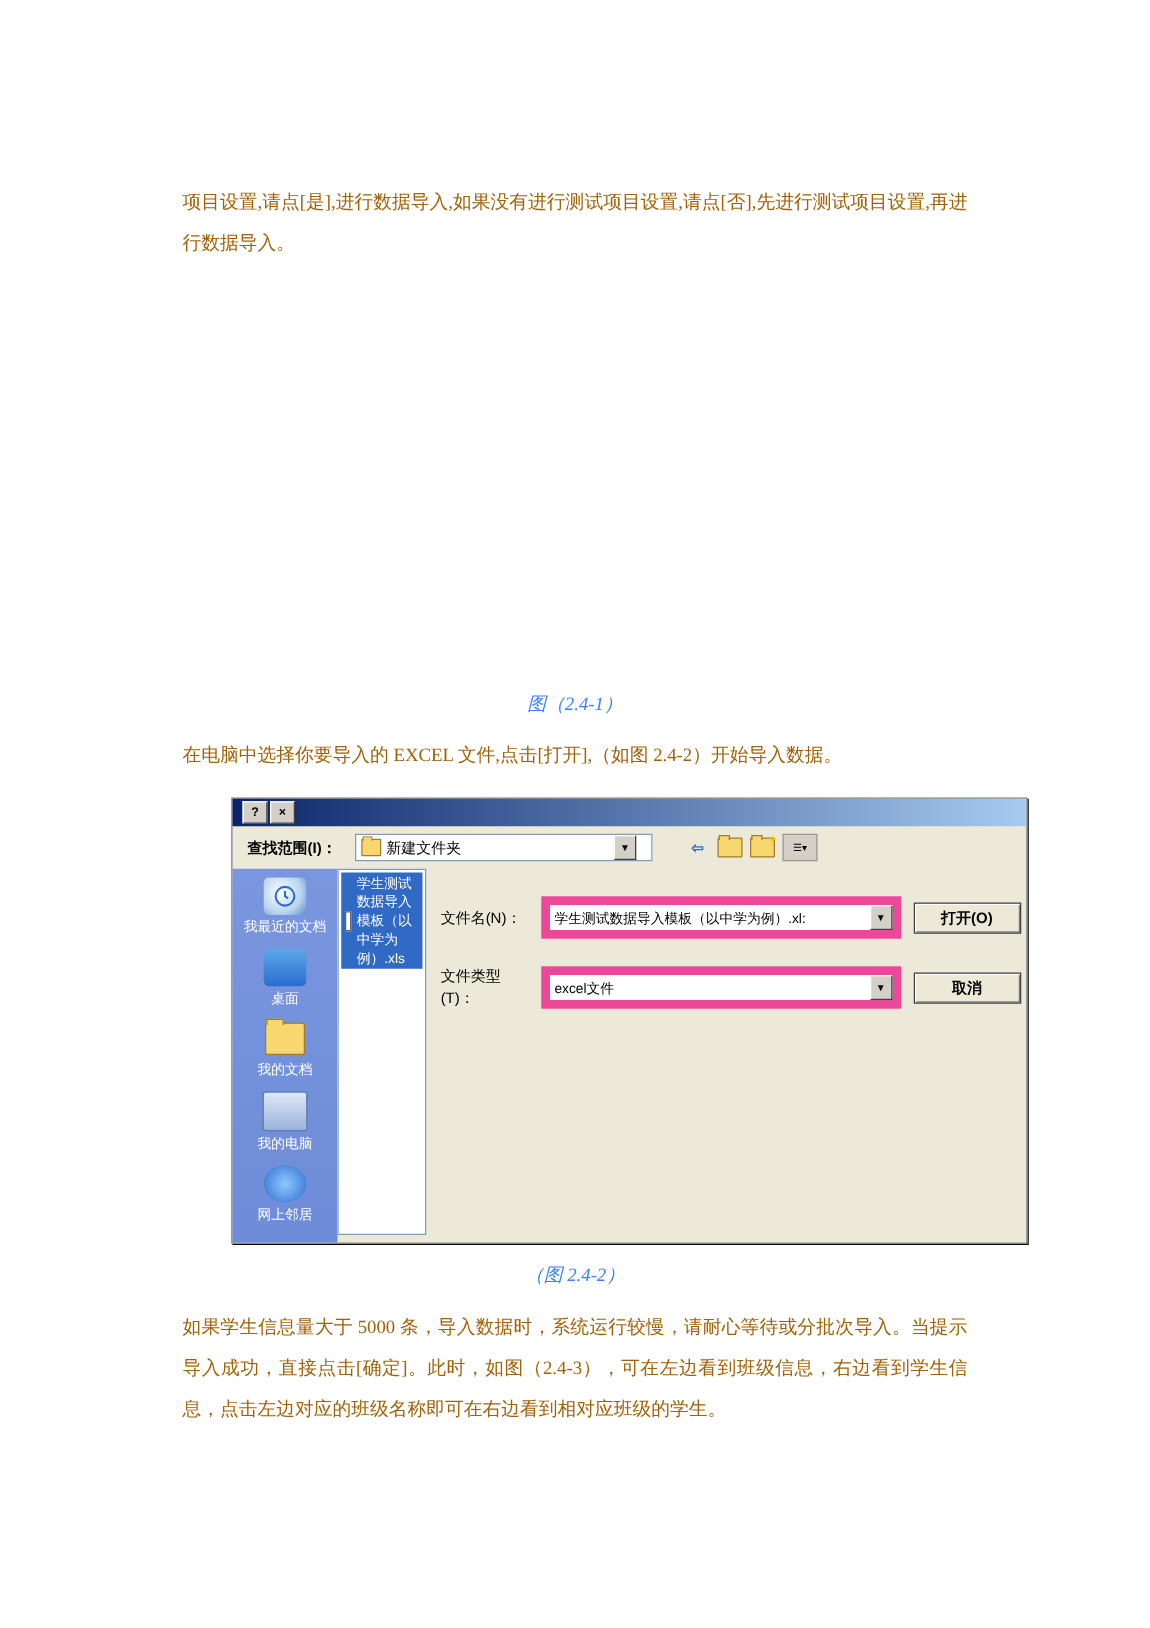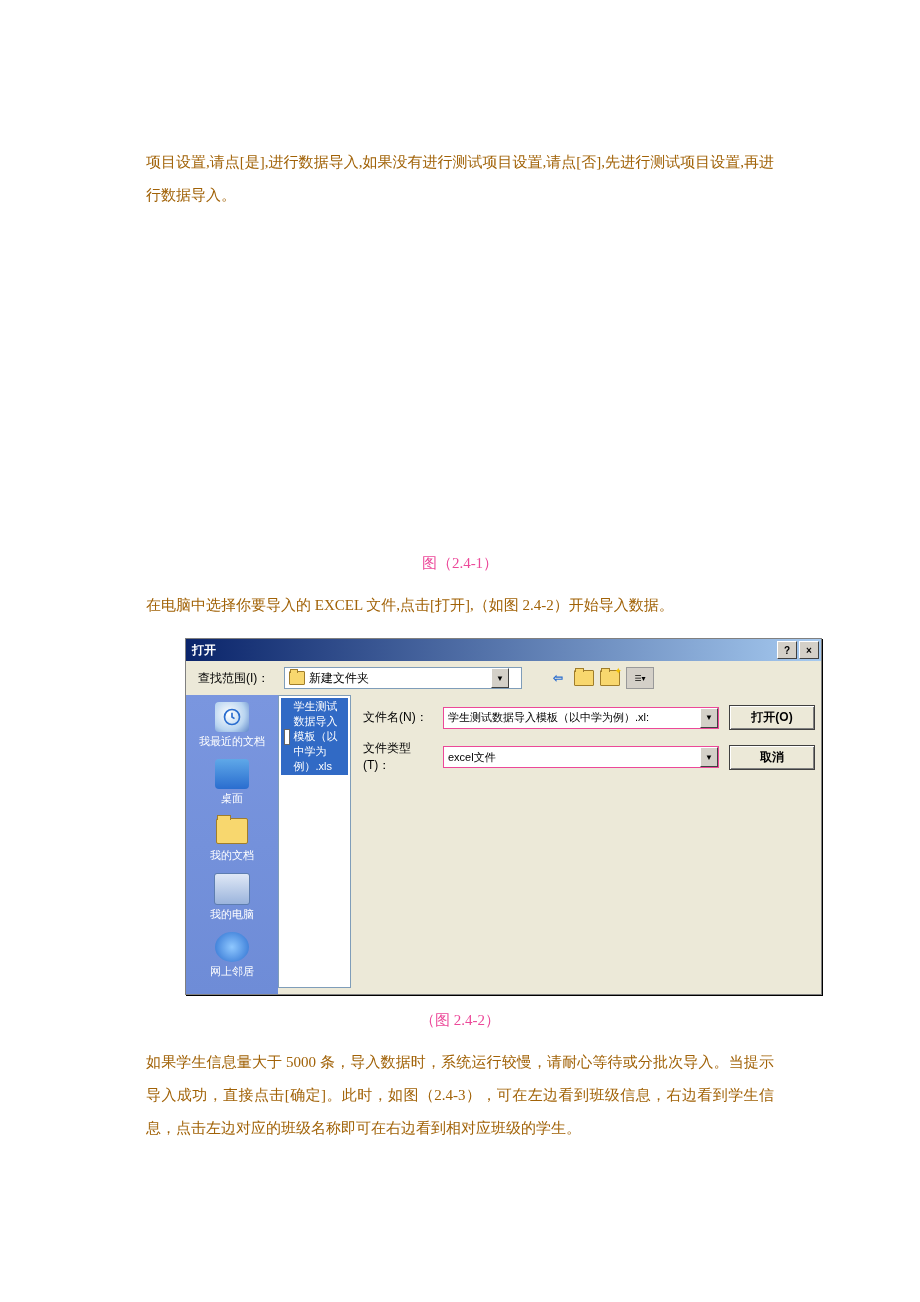--- a/index.html
+++ b/index.html
@@ -16,23 +16,24 @@
   }
   .para {
     font-size: 15px;
     color: #a16207;
     line-height: 2.2;
     text-align: justify;
     margin: 16px;
   }
   .caption {
     font-size: 15px;
-    color: #ec4899;
+    color: #3b82f6;
     text-align: center;
     margin: 16px 0 10px 0;
+    font-style: italic;
   }
   .spacer-large {
     height: 310px;
   }
   
   .dialog {
     width: 635px;
     margin: 8px 0 0 55px;
     border: 1px solid #808080;
     box-shadow: 1px 1px 0 #000;
@@ -67,20 +68,21 @@
   }
   .lookin-row {
     display: flex;
     align-items: center;
     padding: 6px 6px 6px 12px;
     gap: 6px;
   }
   .lookin-label {
     width: 80px;
     color: #000;
+    font-weight: bold;
   }
   .lookin-select {
     flex: 0 0 220px;
     height: 20px;
     background: #fff;
     border: 1px solid #7f9db9;
     display: flex;
     align-items: center;
     padding: 0 12px 0 4px;
   }
@@ -156,24 +158,24 @@
     background:#316ac5;color:#fff;
     padding:1px 3px;font-size:11px;gap:4px;
   }
   .xls-icon{
     width:14px;height:14px;background:#fff;border:1px solid #666;
     position:relative;
   }
   .xls-icon::after{content:"";position:absolute;inset:2px;background:linear-gradient(#2e7d32,#2e7d32) 0 0/100% 2px no-repeat,linear-gradient(#2e7d32,#2e7d32) 0 5px/100% 2px no-repeat;}
 
   .bottom-rows{padding:0 6px 8px 6px;}
-  .brow{display:flex;align-items:center;margin-top:10px;gap:10px;}
+  .brow{display:flex;align-items:center;margin-top:22px;gap:10px;}
   .blabel{width:70px;font-size:12px;}
   .binput{
-    flex:0 0 270px;height:20px;background:#fff;border:1px solid #ec4899;
+    flex:0 0 270px;height:20px;background:#fff;border:7px solid #ec4899;
     display:flex;align-items:center;padding:0 0 0 4px;font-size:11px;
   }
   .binput .drop{margin-left:auto;width:16px;height:18px;background:#d4d0c8;border:1px solid #fff;border-right-color:#404040;border-bottom-color:#404040;display:flex;align-items:center;justify-content:center;font-size:8px;}
   .dlg-btn{
     width:84px;height:23px;margin-left:auto;
     background:#ece9d8;border:1px solid #404040;
     box-shadow: inset 1px 1px 0 #fff, inset -1px -1px 0 #808080;
     display:flex;align-items:center;justify-content:center;font-size:12px;font-weight:bold;
   }
 </style>
@@ -185,21 +187,20 @@
   <p class="para">项目设置,请点[是],进行数据导入,如果没有进行测试项目设置,请点[否],先进行测试项目设置,再进行数据导入。</p>
 
   <div class="spacer-large"></div>
 
   <div class="caption">图（2.4-1）</div>
 
   <p class="para">在电脑中选择你要导入的 EXCEL 文件,点击[打开],（如图 2.4-2）开始导入数据。</p>
 
   <div class="dialog">
     <div class="titlebar">
-      <span class="titlebar-text">打开</span>
       <span class="titlebar-btn">?</span>
       <span class="titlebar-btn">×</span>
     </div>
 
     <div class="lookin-row">
       <span class="lookin-label">查找范围(I)：</span>
       <div class="lookin-select">
         <span class="folder-icon"></span>
         <span>新建文件夹</span>
         <span class="lookin-dropbtn">▼</span>

